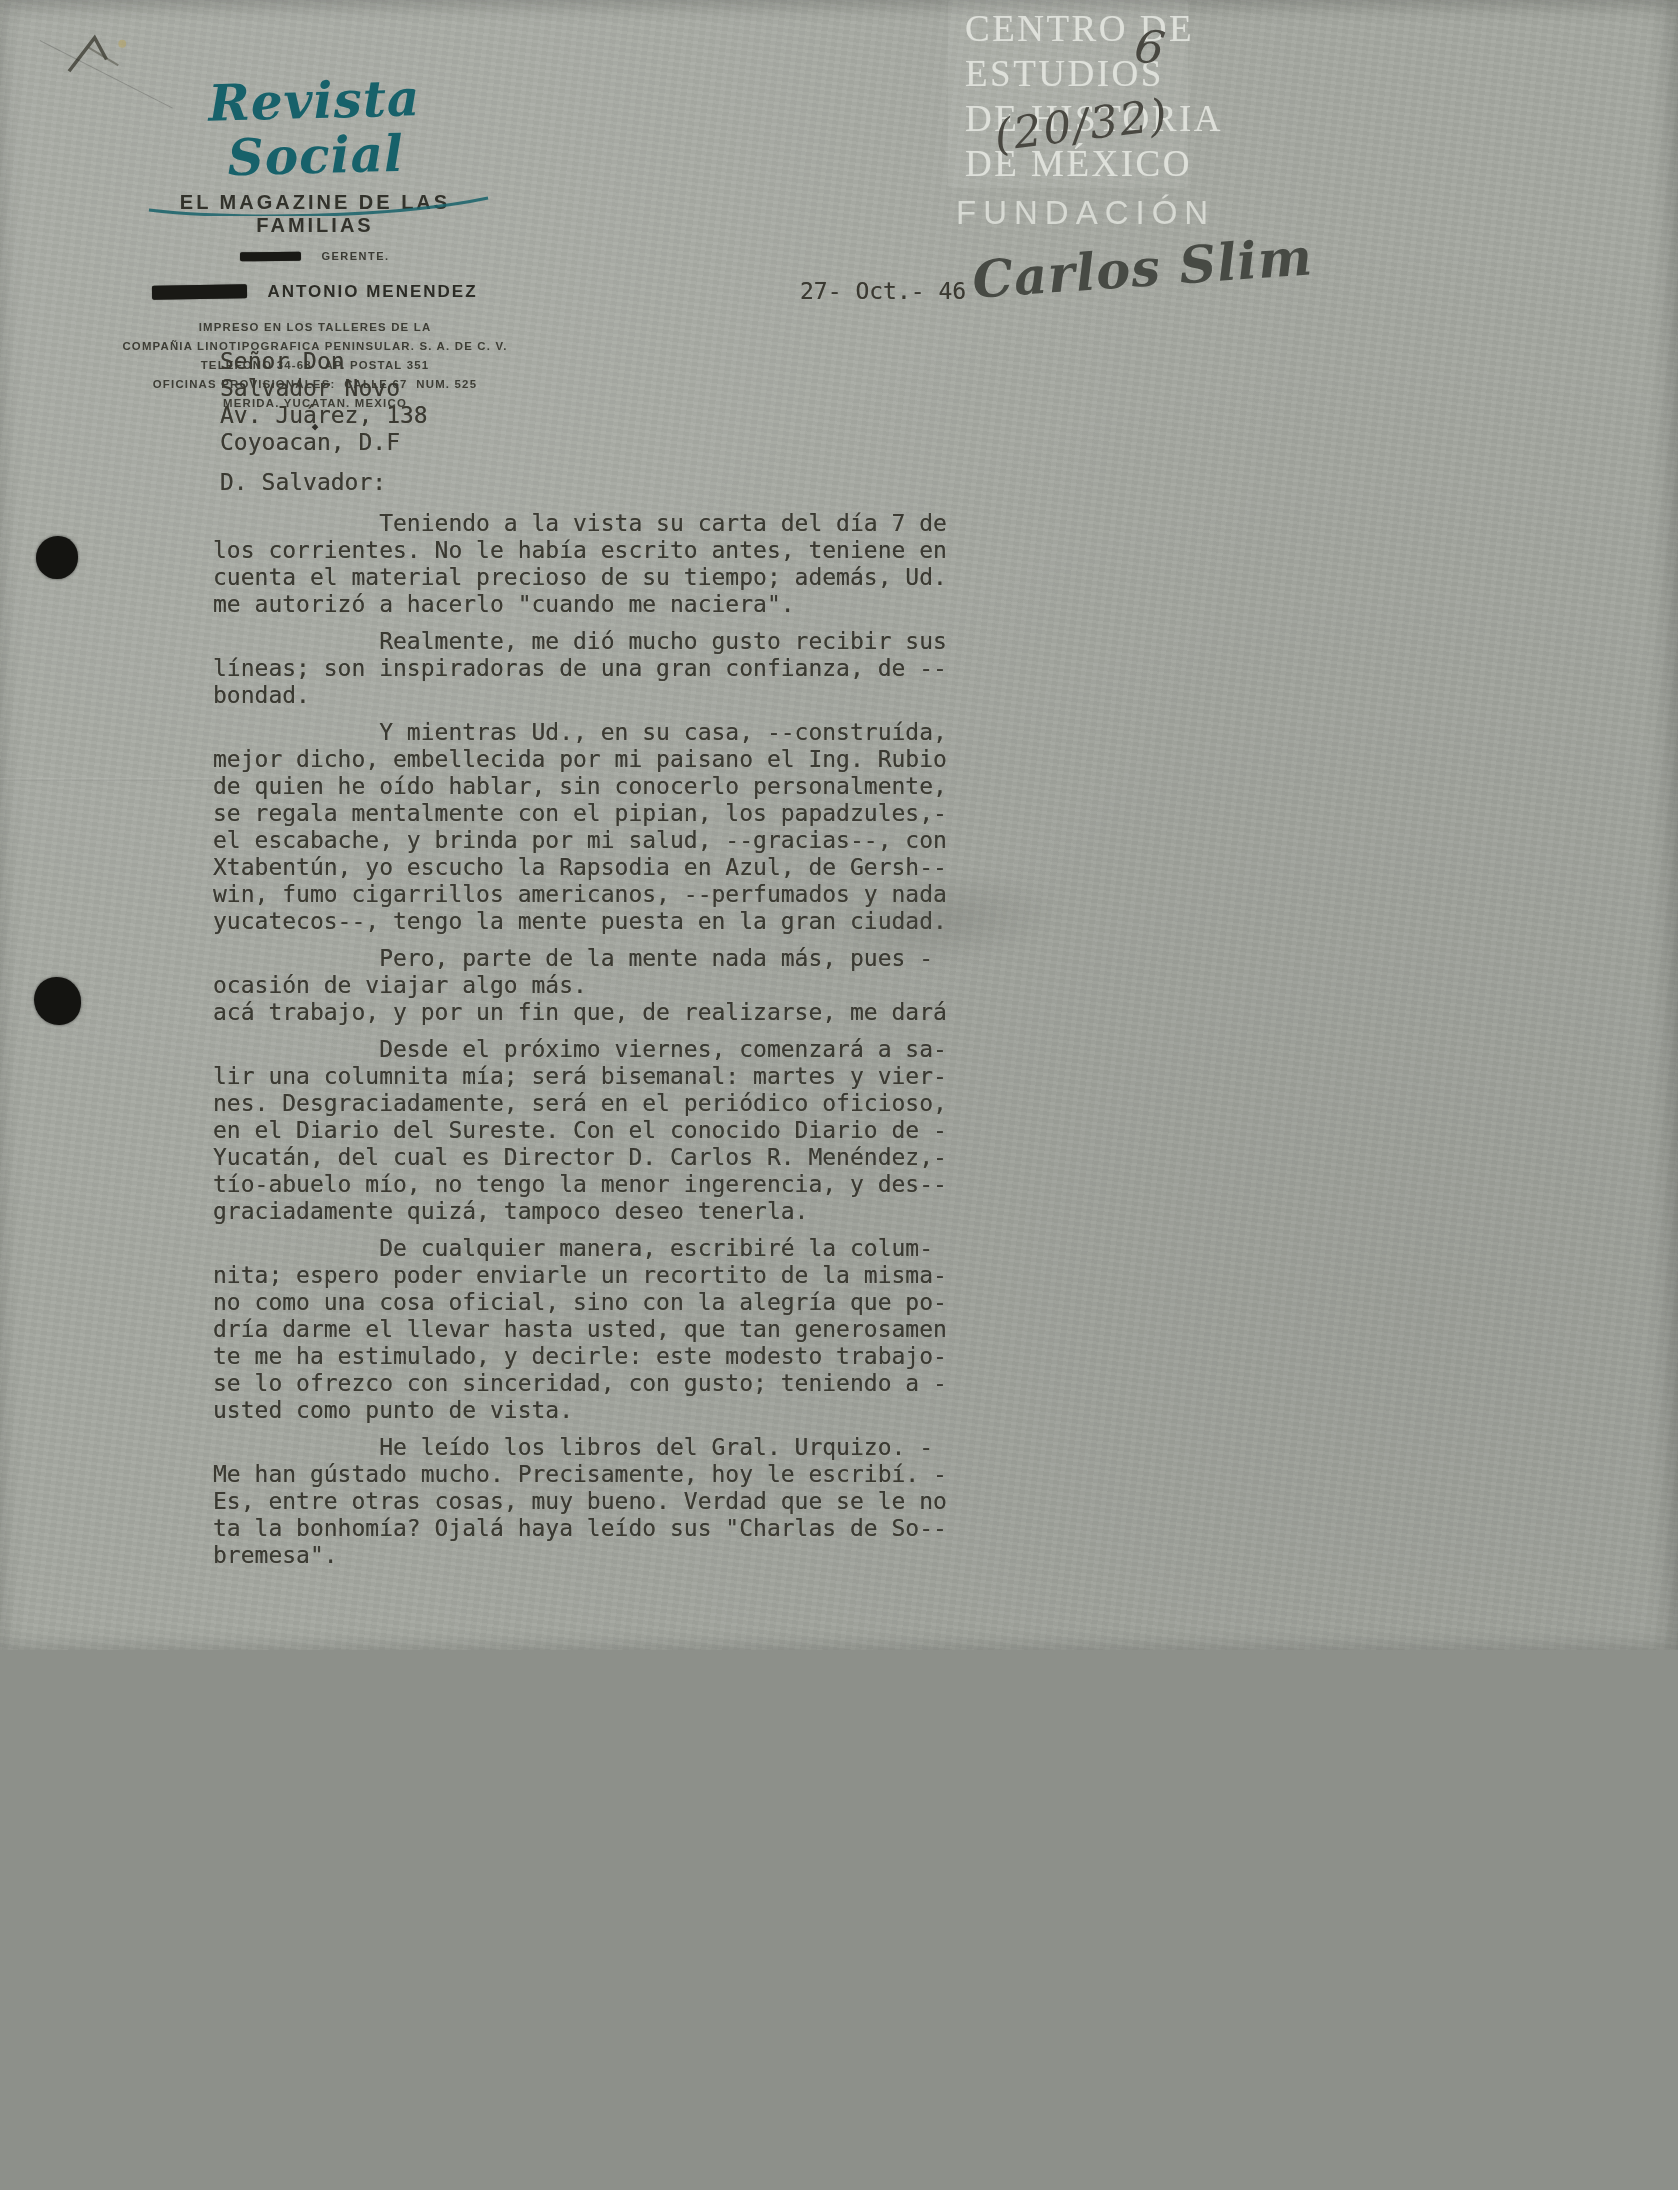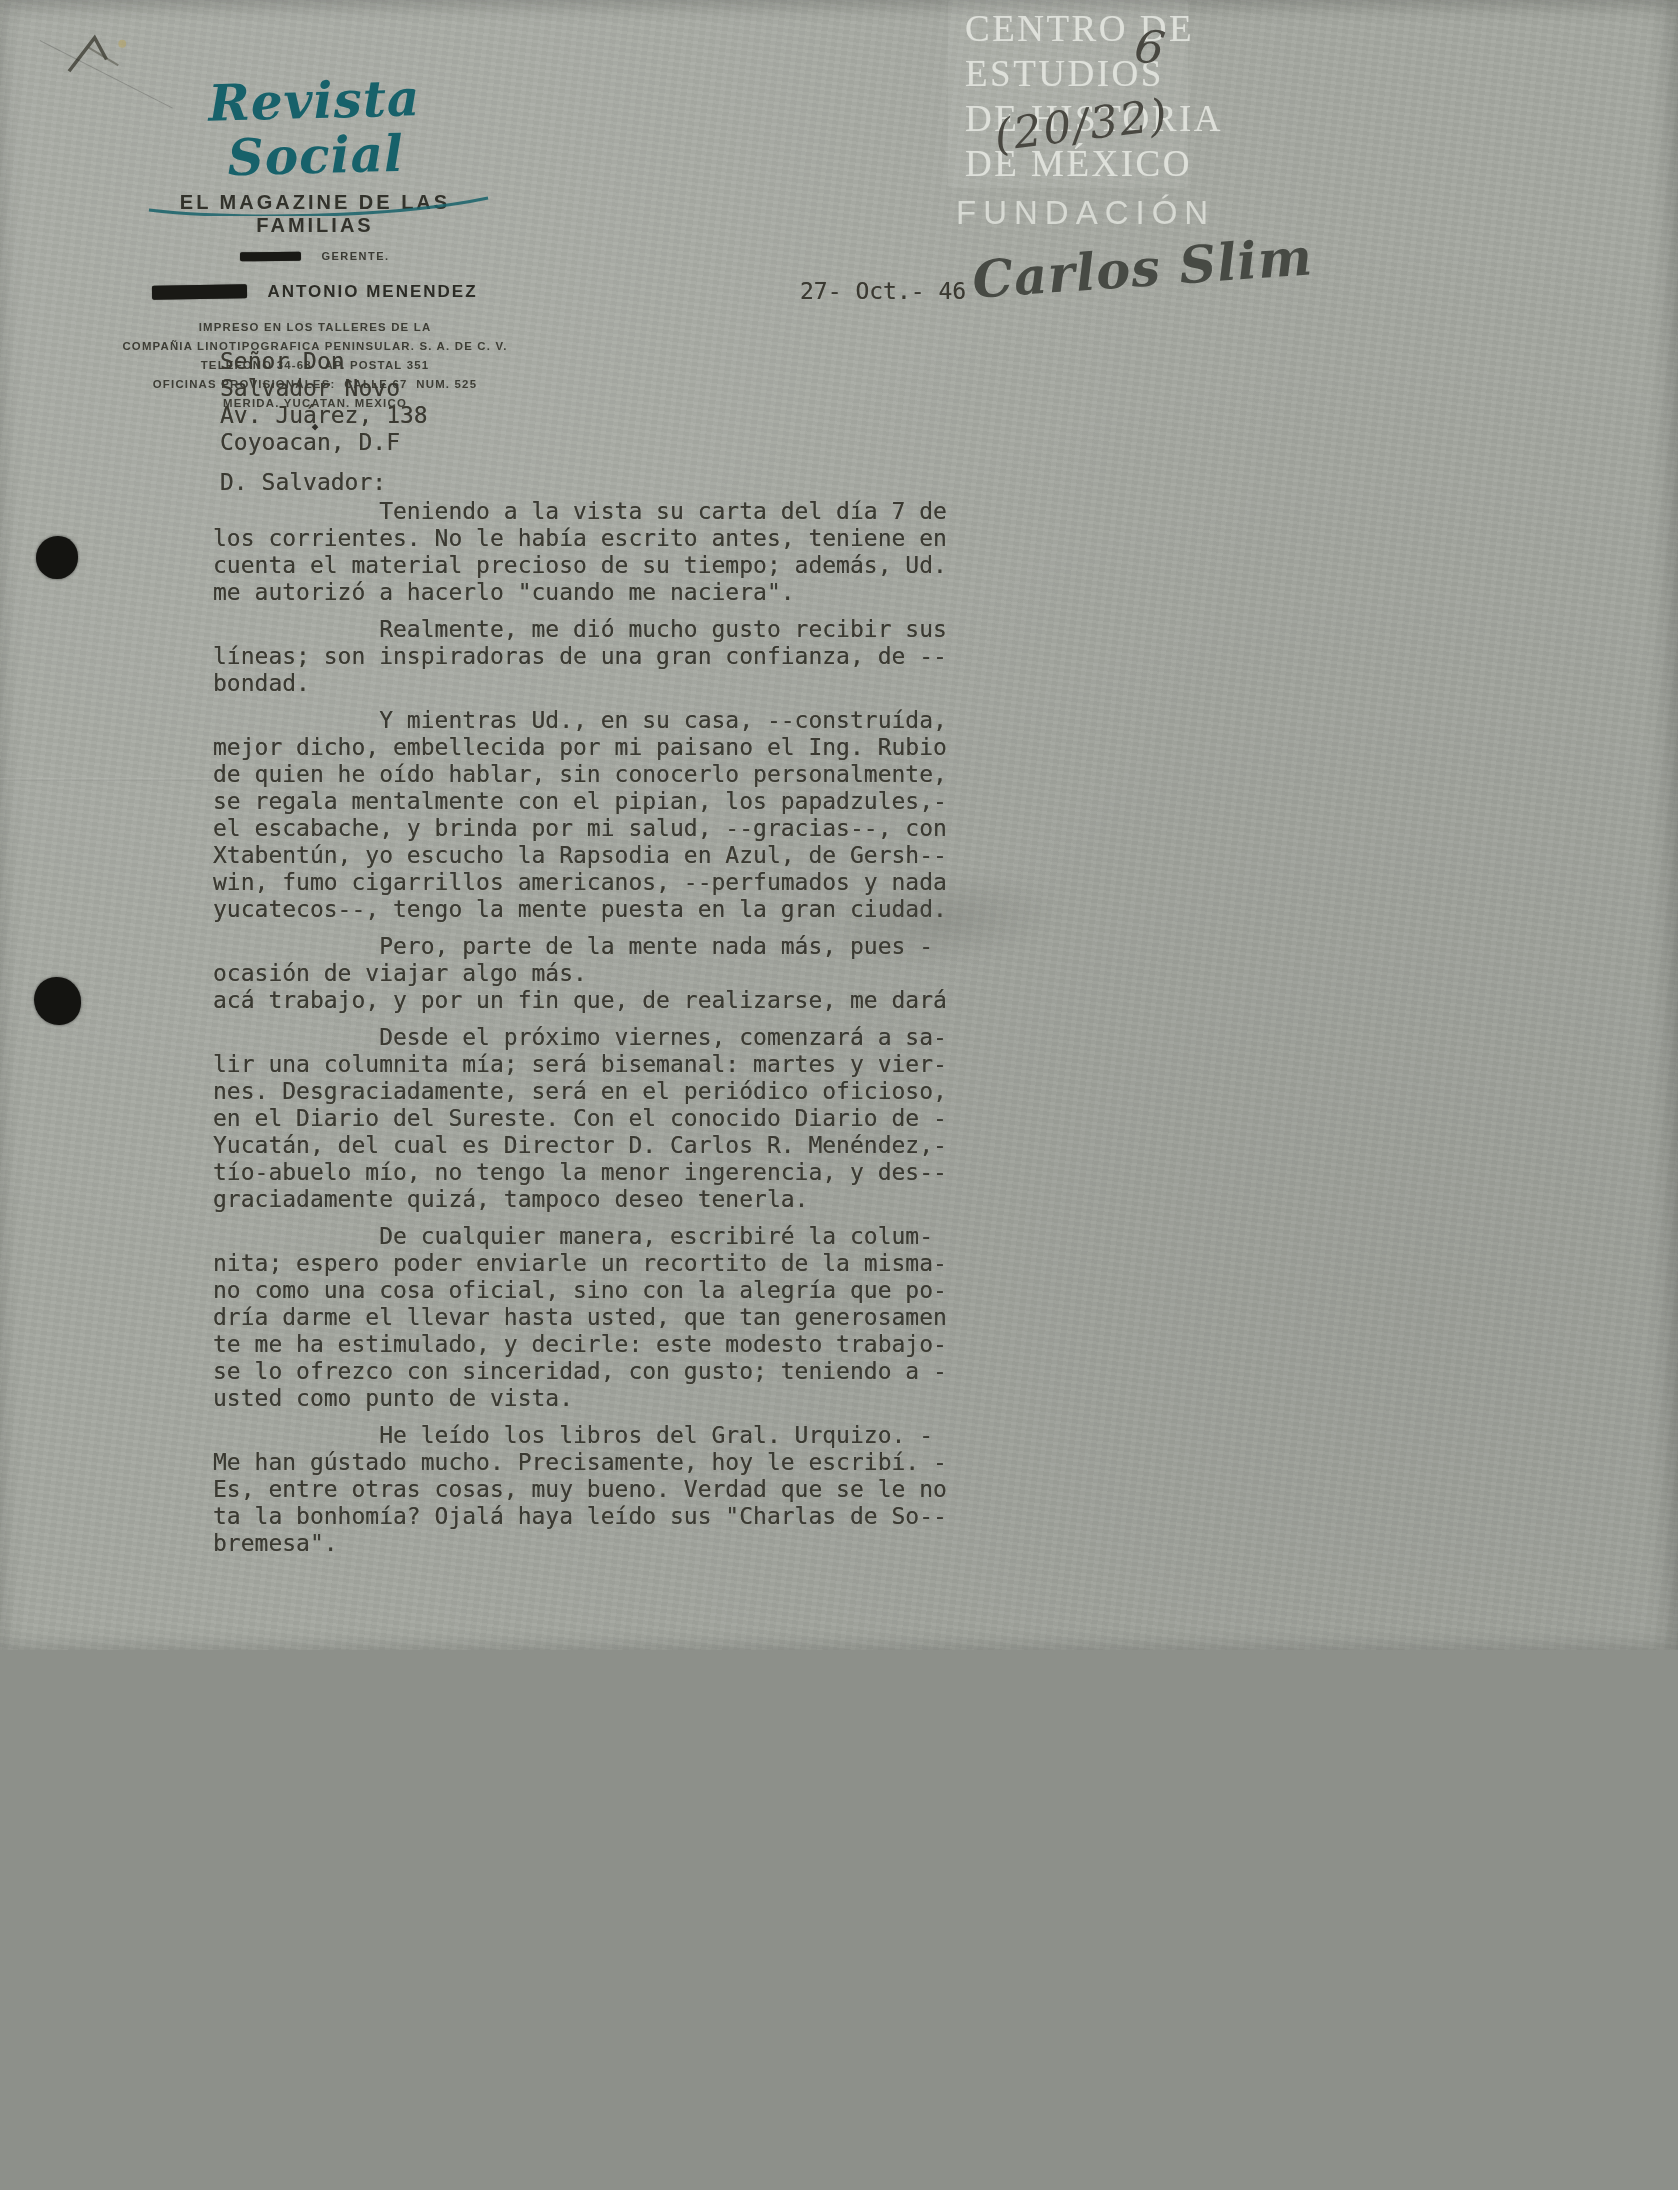--- a/index.html
+++ b/index.html
@@ -77,21 +77,21 @@
   .ornament{margin-top:7px; font-size:11px; color:#2e2e28;}
 
   
   .tline{white-space:pre; font-size:23px; line-height:27px;
     text-shadow:0 0 0.6px rgba(58,57,49,0.55);}
   .date{position:absolute; left:800px; top:278px; font-size:23px;
     text-shadow:0 0 0.6px rgba(58,57,49,0.55);}
   .recipient{position:absolute; left:220px; top:348px;}
   .salutation{position:absolute; left:220px; top:469px; font-size:23px;
     text-shadow:0 0 0.6px rgba(58,57,49,0.55);}
-  .body{position:absolute; left:213px; top:498px; width:772px;}
+  .body{position:absolute; left:213px; top:510px; width:772px;}
   .para + .para{margin-top:10px;}
 
   
   .punch{position:absolute; background:#141411; box-shadow:0 0 3px rgba(0,0,0,0.55);}
   .punch-1{left:36px; top:536px; width:42px; height:43px; border-radius:52% 48% 50% 50%;}
   .punch-2{left:34px; top:977px; width:47px; height:48px; border-radius:48% 52% 46% 54%;}
   .corner-mark{position:absolute; left:61px; top:22px; width:89px; height:69px;}
   .fold-crease{position:absolute; left:0; top:778px; width:214px; height:3px;
     background:linear-gradient(to bottom, rgba(255,255,255,0.18), rgba(0,0,0,0.10));
     opacity:0.6;}

